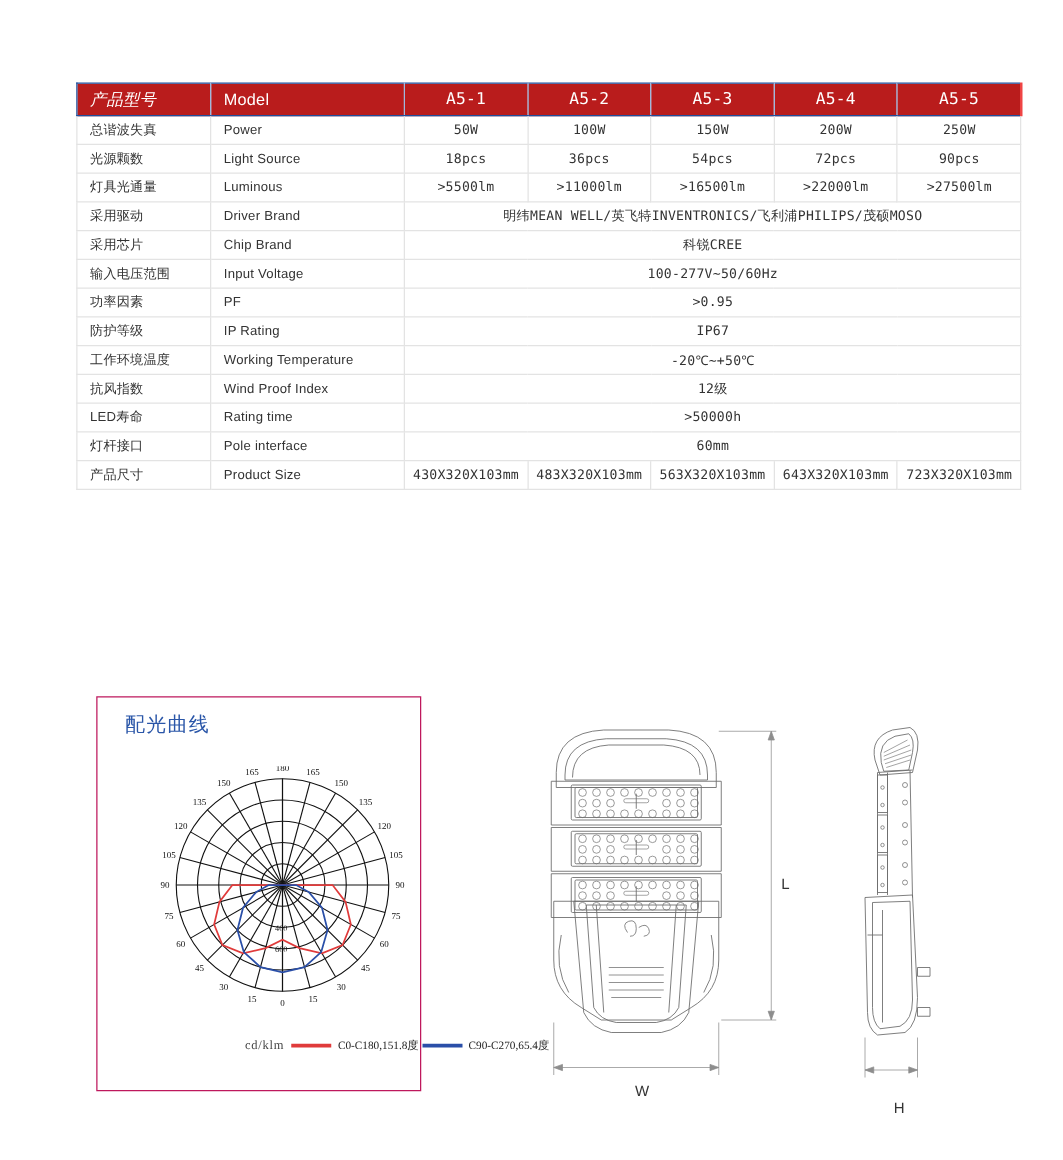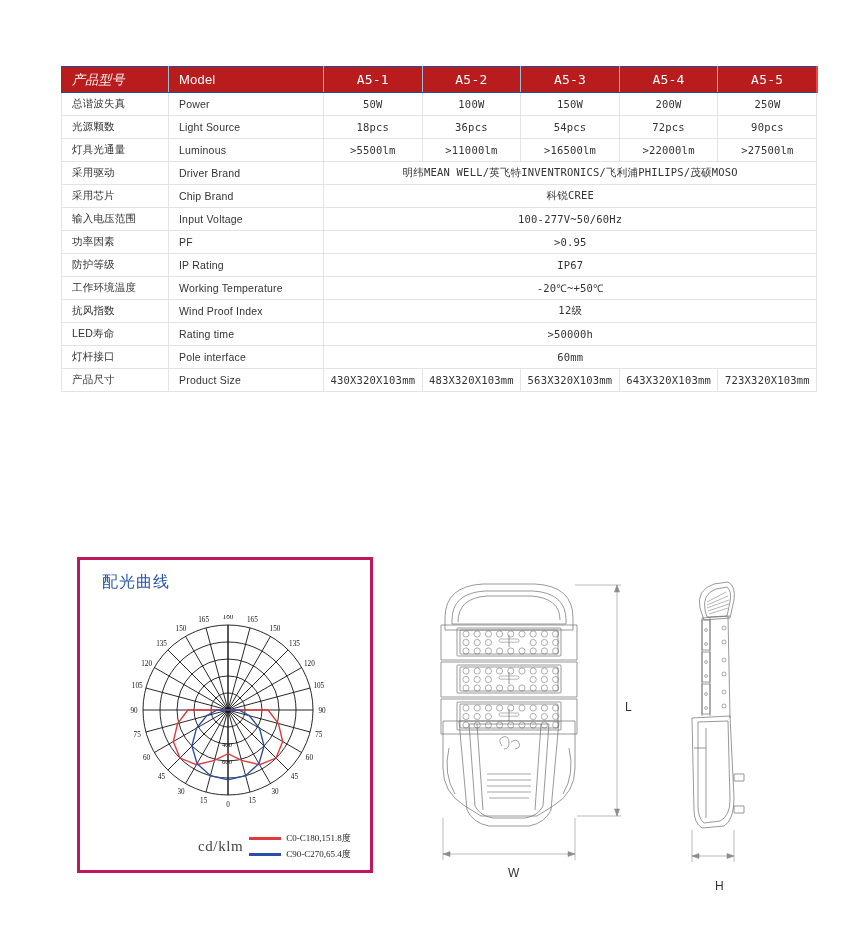--- a/index.html
+++ b/index.html
@@ -54,23 +54,23 @@
   .mono-num { font-family: "DejaVu Sans Mono", monospace; font-size: 9.5px; letter-spacing: 0px; }
   .mono-sm  { font-family: "DejaVu Sans Mono", monospace; font-size: 8.6px; letter-spacing: -0.2px; }
   .th-zh { font-style: italic; font-weight: bold; }
   .th-mod { font-family: "DejaVu Sans Mono", monospace; letter-spacing: .5px; }
 
   
   .photometry-box {
     position: absolute;
     left: 77px;
     top: 557px;
-    width: 296px;
+    width: 260px;
     height: 316px;
-    border: 3px solid #be185d;
+    border: 1px solid #be185d;
     background: #fff;
     box-sizing: border-box;
   }
   .photometry-title {
     position: absolute;
     left: 22px;
     top: 12px;
     font-size: 16px;
     color: #2a56a8;
     letter-spacing: 1px;
@@ -79,25 +79,25 @@
   .legend-wrap {
     position: absolute;
     left: 118px;
     top: 272px;
     display: flex;
     align-items: center;
     gap: 6px;
   }
   .legend-unit {
     font-family: "Liberation Serif", serif;
-    font-size: 15px;
+    font-size: 10px;
     color: #444;
     letter-spacing: .6px;
   }
-  .legend-rows { display: flex; flex-direction: column; gap: 3px; }
+  .legend-rows { display: flex; gap: 3px; }
   .legend-row { display: flex; align-items: center; gap: 5px; }
   .legend-swatch { width: 32px; height: 3px; display: inline-block; }
   .legend-label {
     font-family: "Liberation Serif", serif;
     font-size: 9px;
     color: #222;
     white-space: nowrap;
   }
 
   .drawing-front { position: absolute; left: 425px; top: 578px; }

